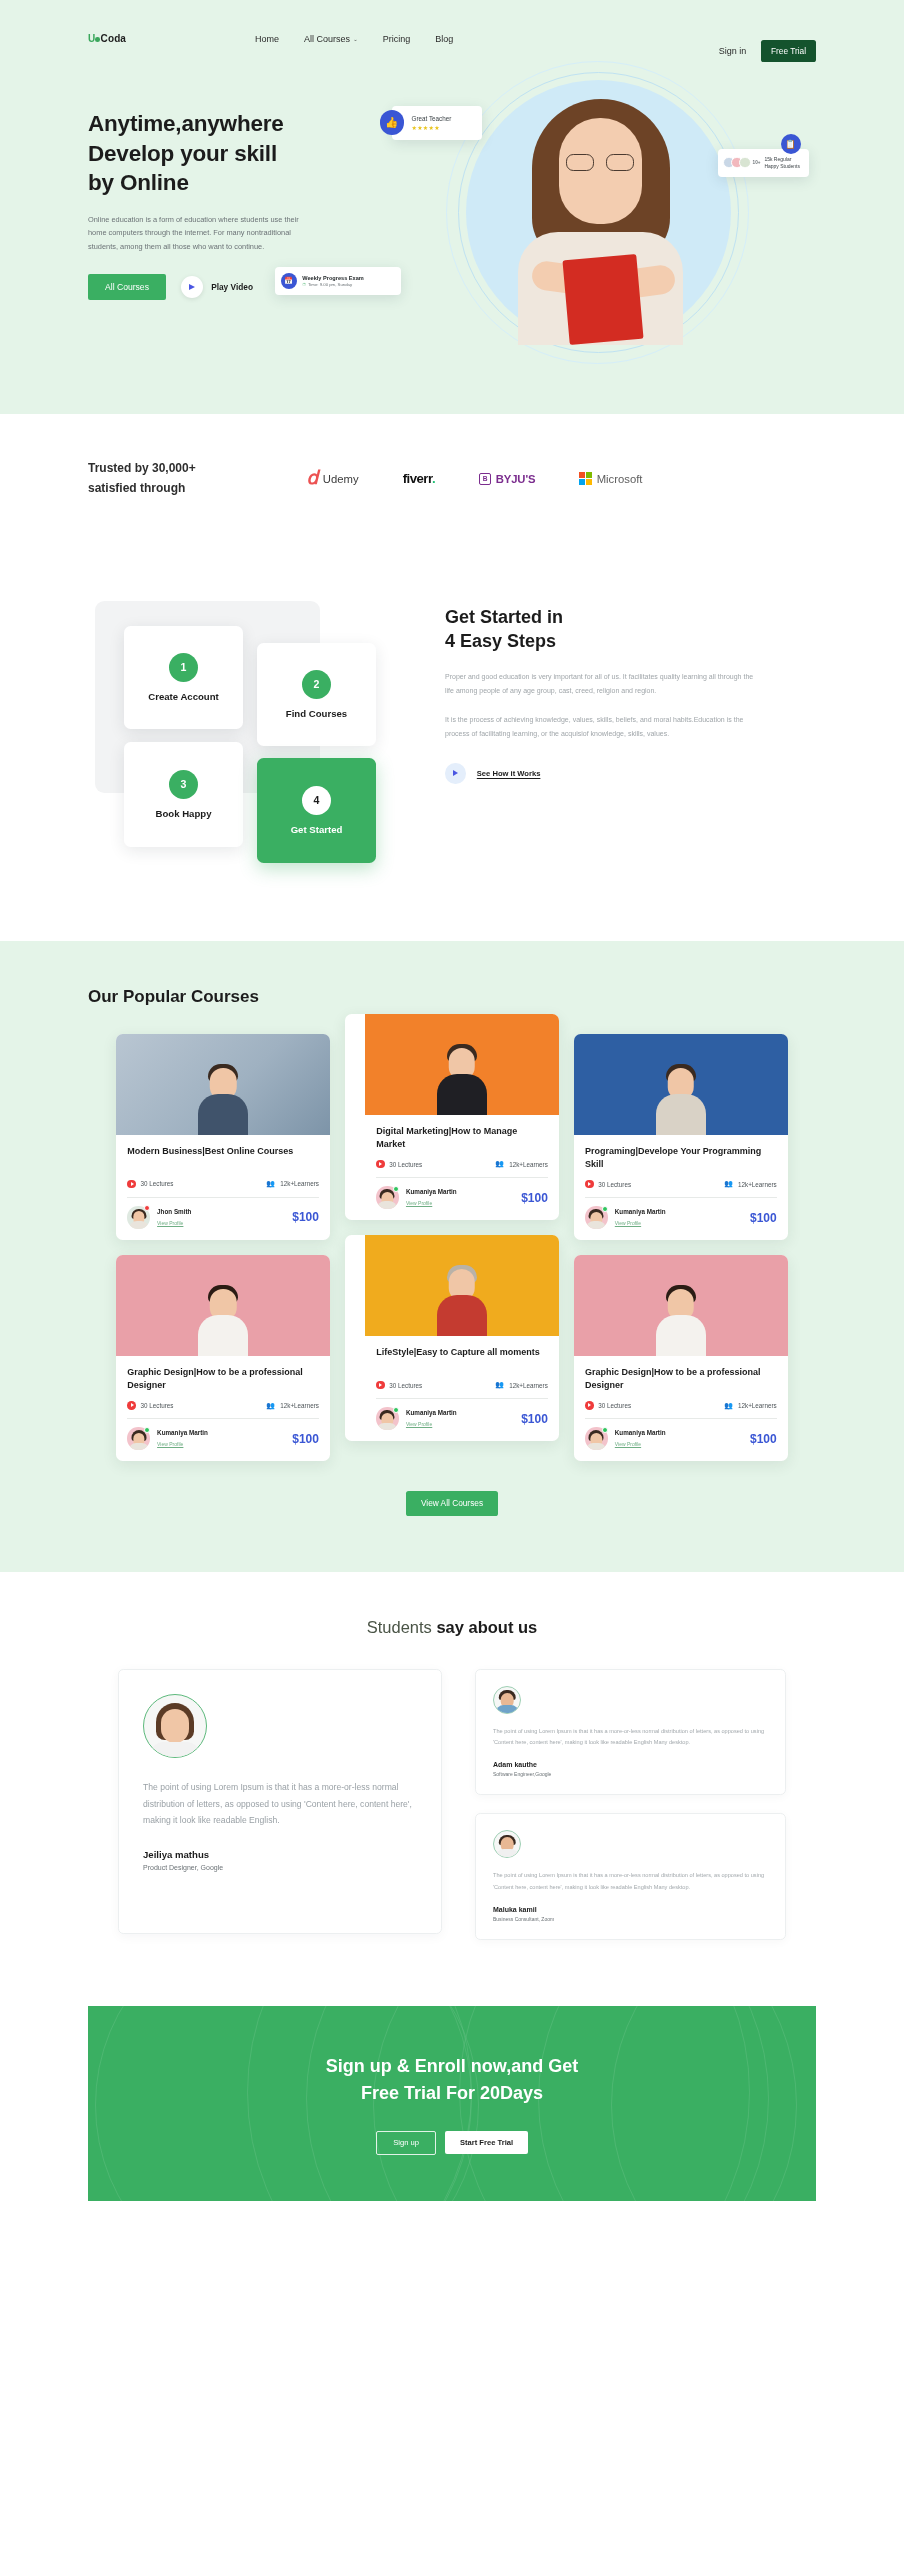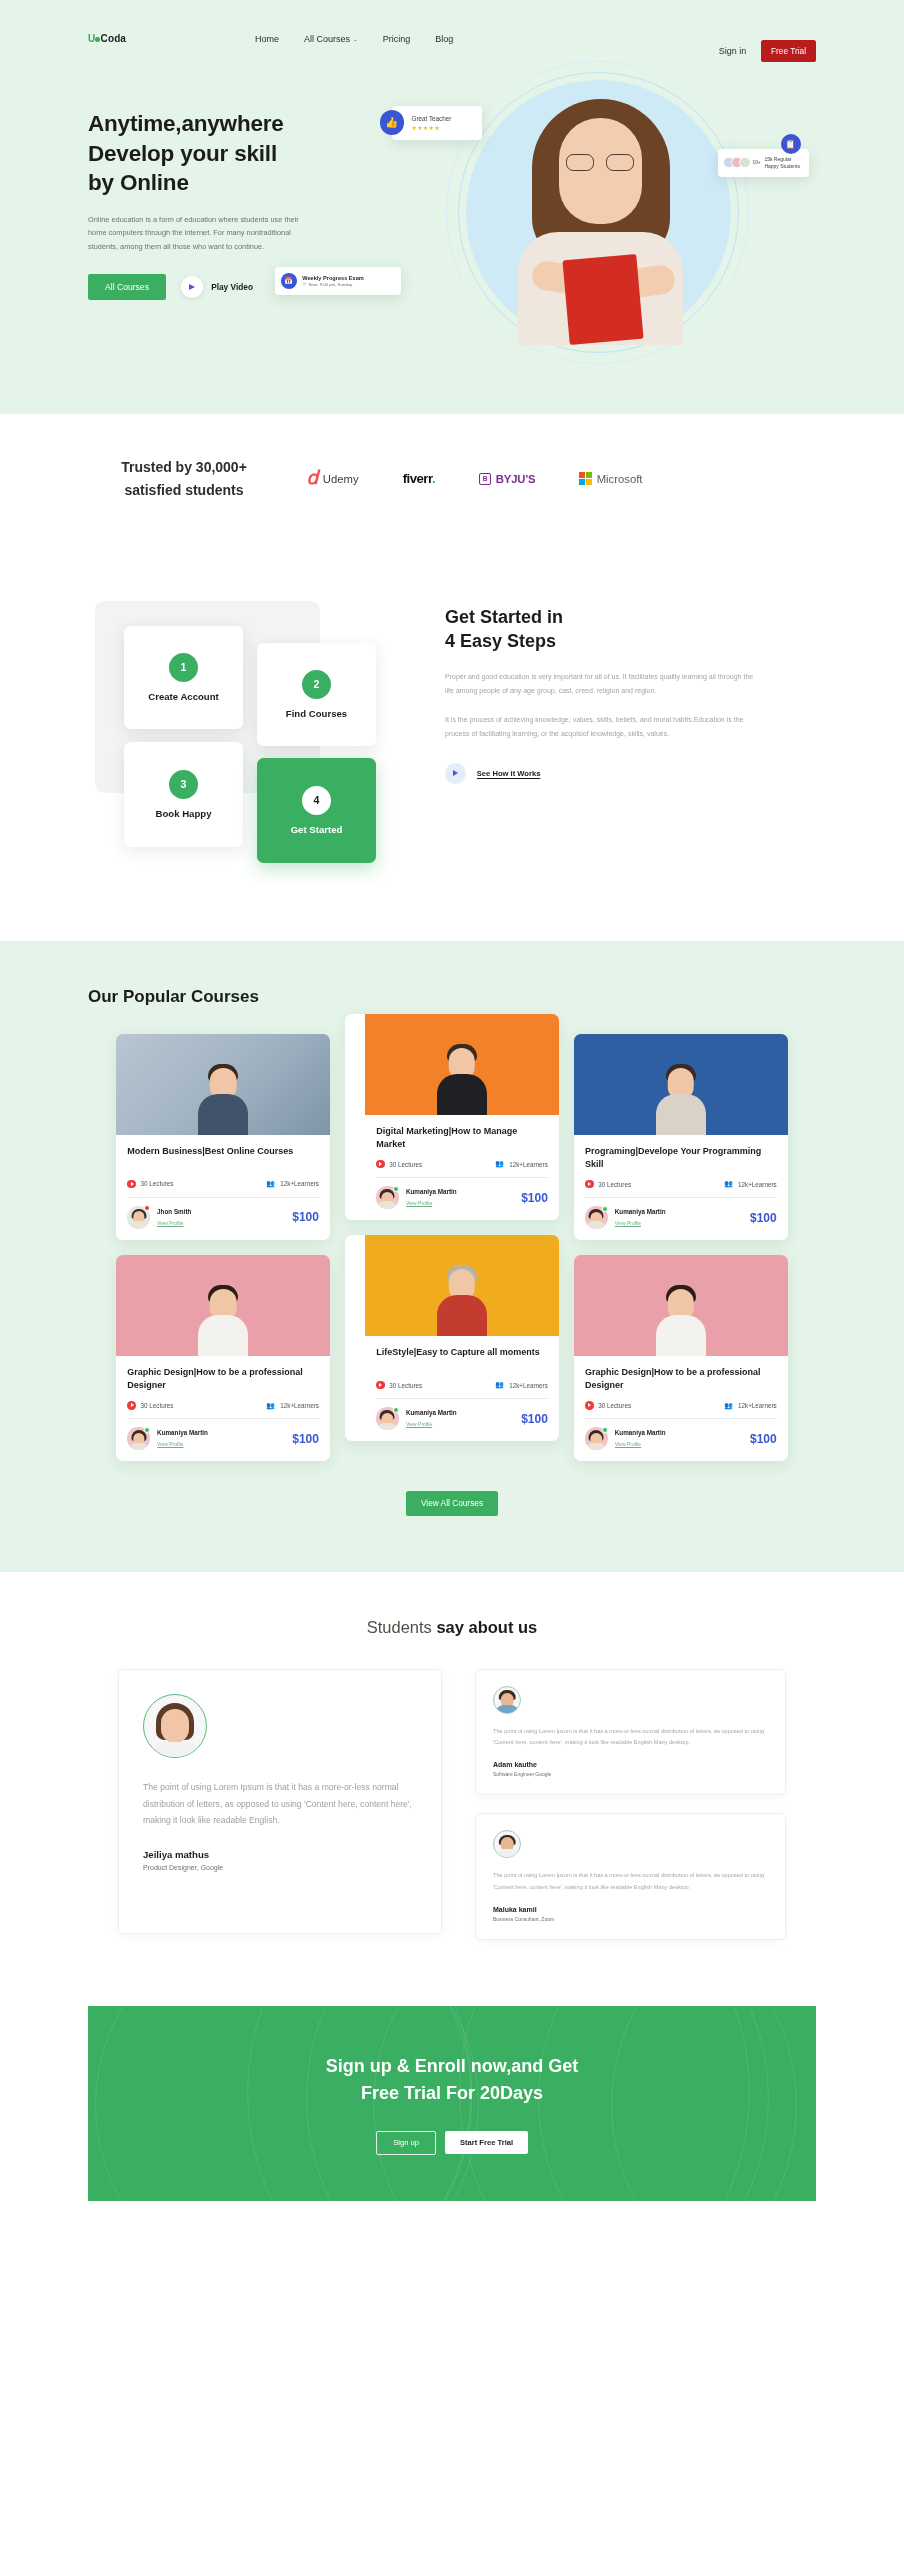--- a/index.html
+++ b/index.html
@@ -71,21 +71,21 @@
     margin-right: 0;
     margin-top: 24px;
   }
   .signin {
     font-size: 9px;
     color: #2b2b2b;
     text-decoration: none;
     white-space: nowrap;
   }
   .btn-green {
-    background: #b91c1c;
+    background: #14532d;
     color: #fff;
     border: none;
     border-radius: 2.6px;
     font-family: "Liberation Sans", sans-serif;
     font-size: 8.3px;
     padding: 6px 10px;
     cursor: pointer;
     white-space: nowrap;
   }
 
@@ -272,21 +272,21 @@
   .clock-ic { color: #3aaf62; font-size: 4.6px; }
 
   
   .trusted {
     background: #ffffff;
     height: 129px;
     display: flex;
     align-items: center;
   }
   .trusted-inner { display: flex; align-items: center; width: 728px; margin: 0 auto; }
-  .trusted-title { font-size: 14px; font-weight: bold; color: #2e2e2e; line-height: 1.6; width: 192px; text-align: center; }
+  .trusted-title { font-size: 12px; font-weight: bold; color: #2e2e2e; line-height: 1.6; width: 192px; }
   .brands { display: flex; align-items: center; gap: 44px; margin-left: 26.5px; }
   .brand { display: flex; align-items: center; gap: 4.6px; }
   .brand-name { font-size: 11.3px; color: #3b3b3b; }
   .udemy-u {
     font-family: "Liberation Serif", serif;
     font-size: 18.5px; color: #ec5252; font-style: italic; font-weight: bold;
     line-height: 1;
   }
   .fiverr { font-size: 13.2px; font-weight: bold; color: #111; letter-spacing: -0.5px; }
   .fiverr i { color: #1dbf73; font-style: normal; }
@@ -661,21 +661,21 @@
           </div>
         </div>
       </div>
     </div>
   </section>
 
   <section class="trusted">
     <div class="trusted-inner">
       <div class="trusted-title">
         <div>Trusted by 30,000+</div>
-        <div>satisfied students</div>
+        <div>satisfied through</div>
       </div>
       <div class="brands">
         <div class="brand">
           <span class="udemy-u">ⅾ</span>
           <span class="brand-name">Udemy</span>
         </div>
         <div class="brand">
           <span class="fiverr"><span>fiverr</span><i>.</i></span>
         </div>
         <div class="brand">

